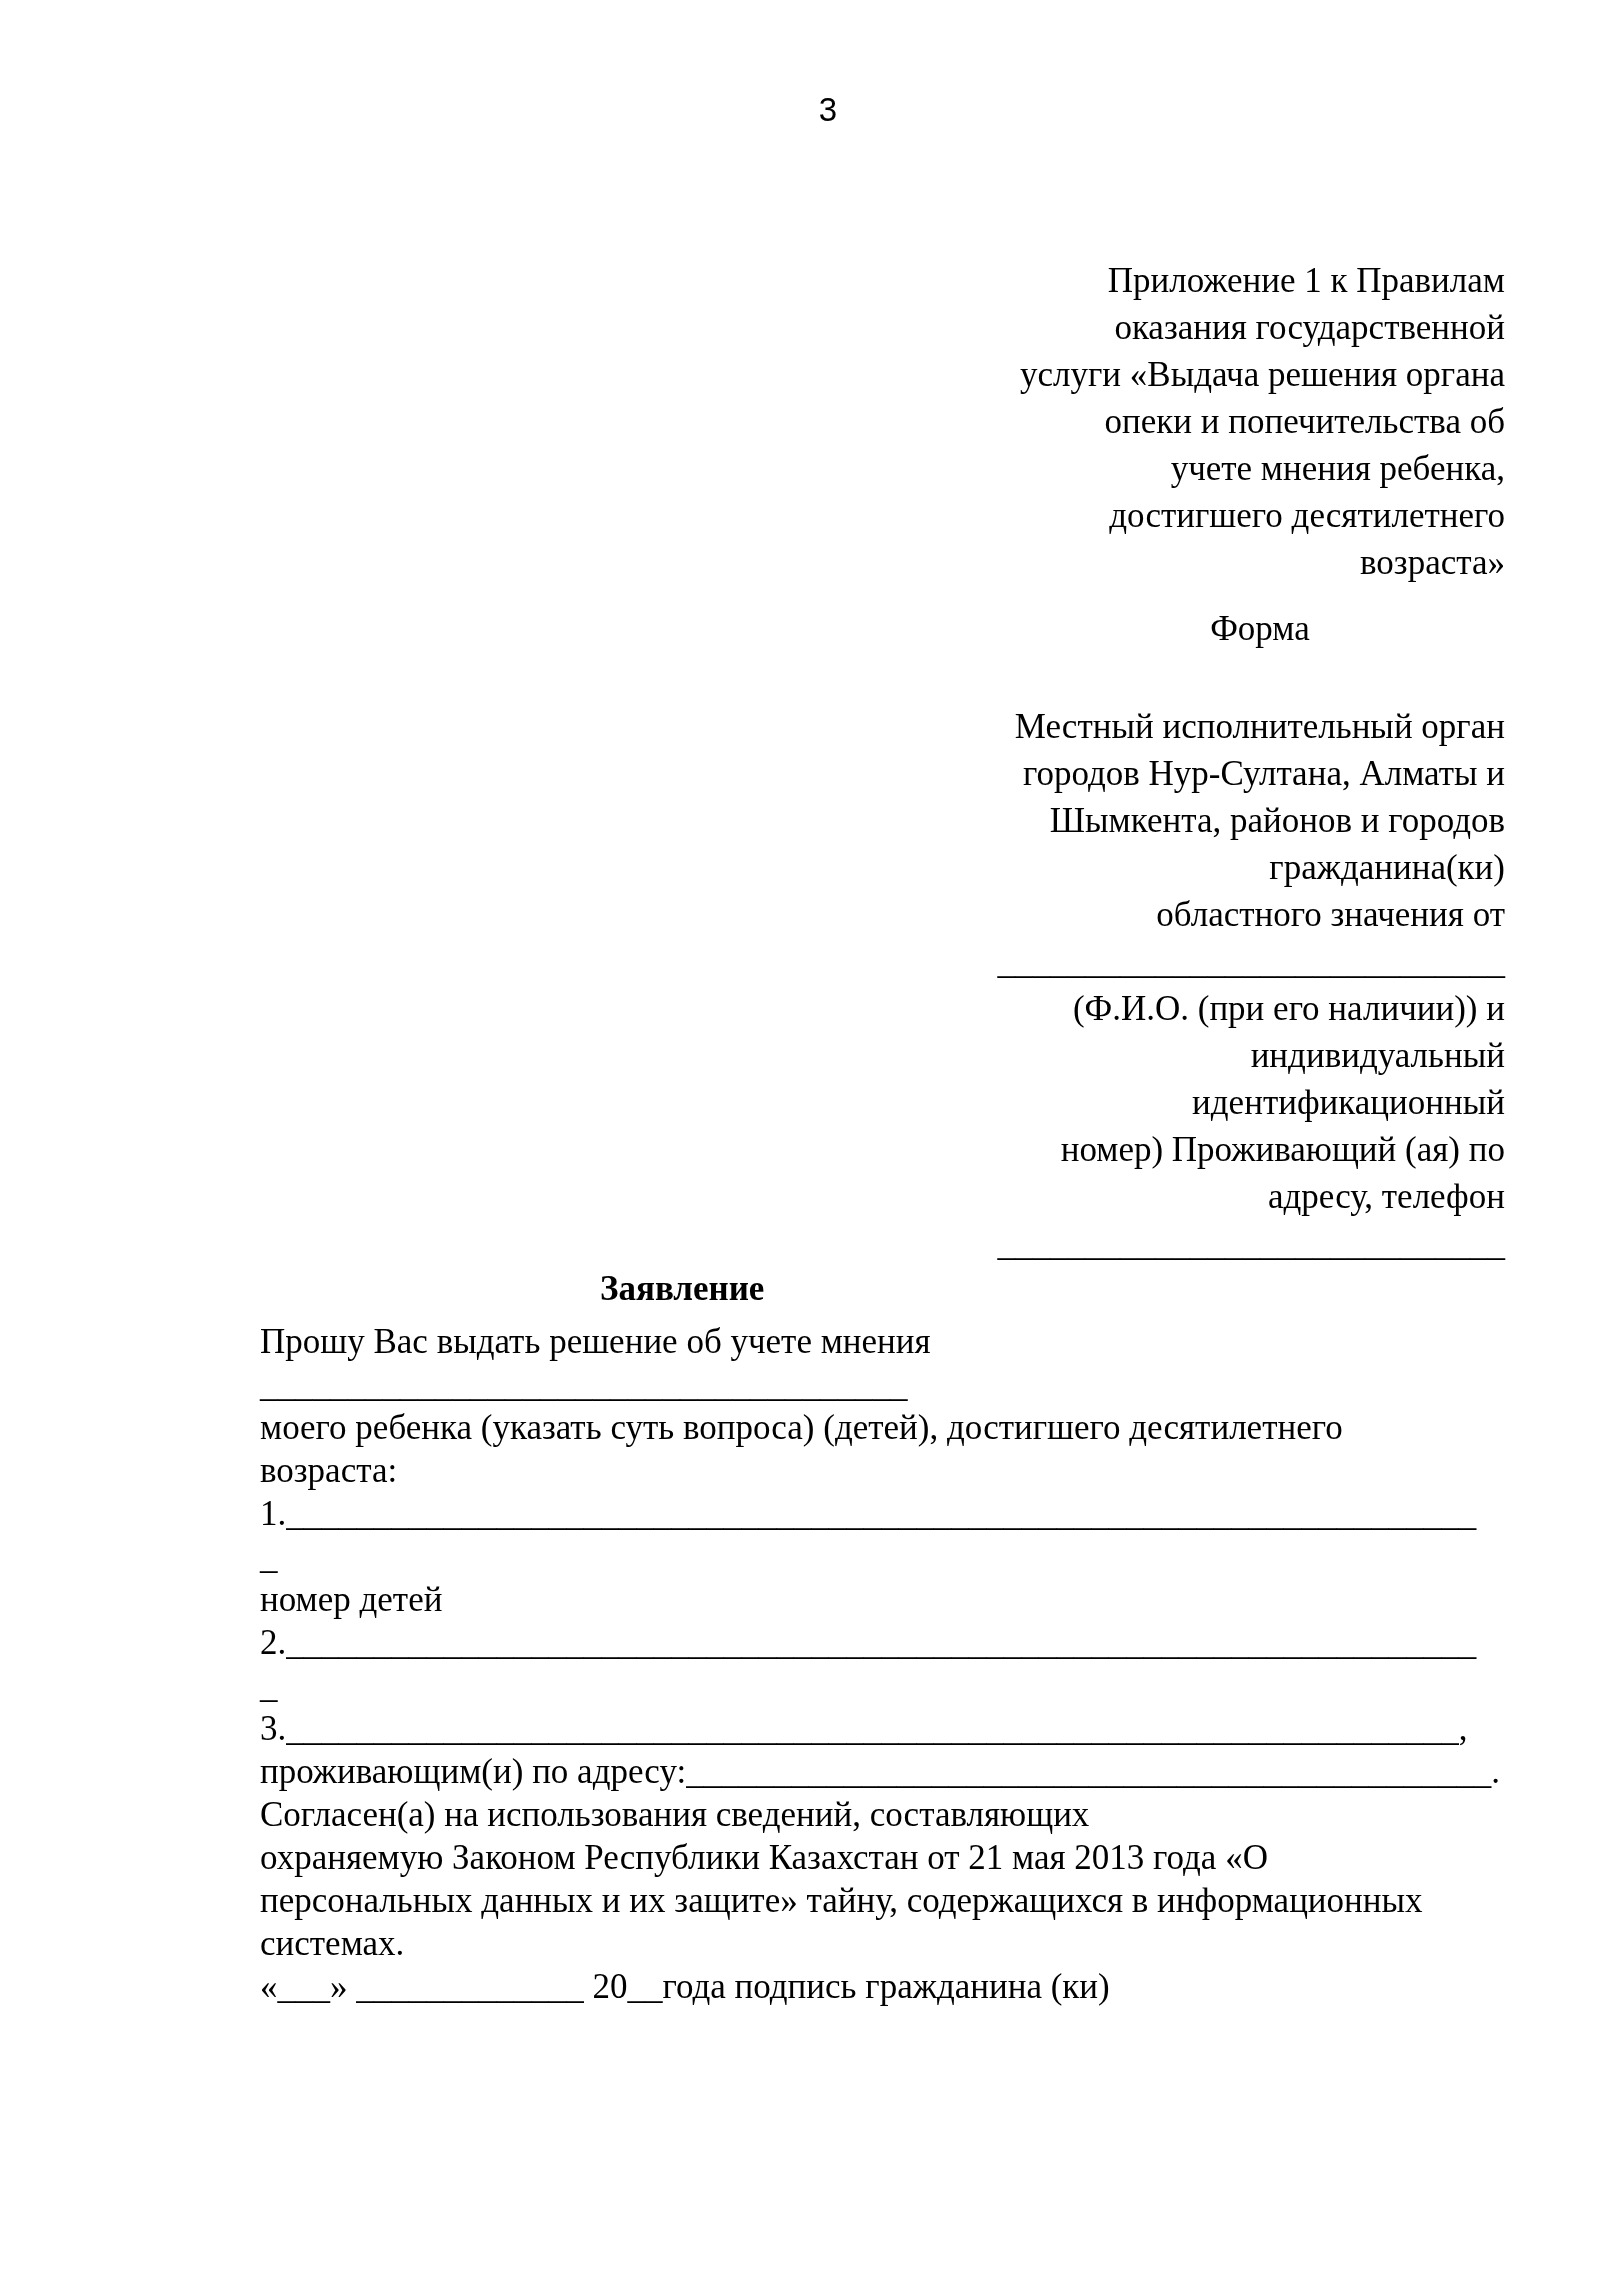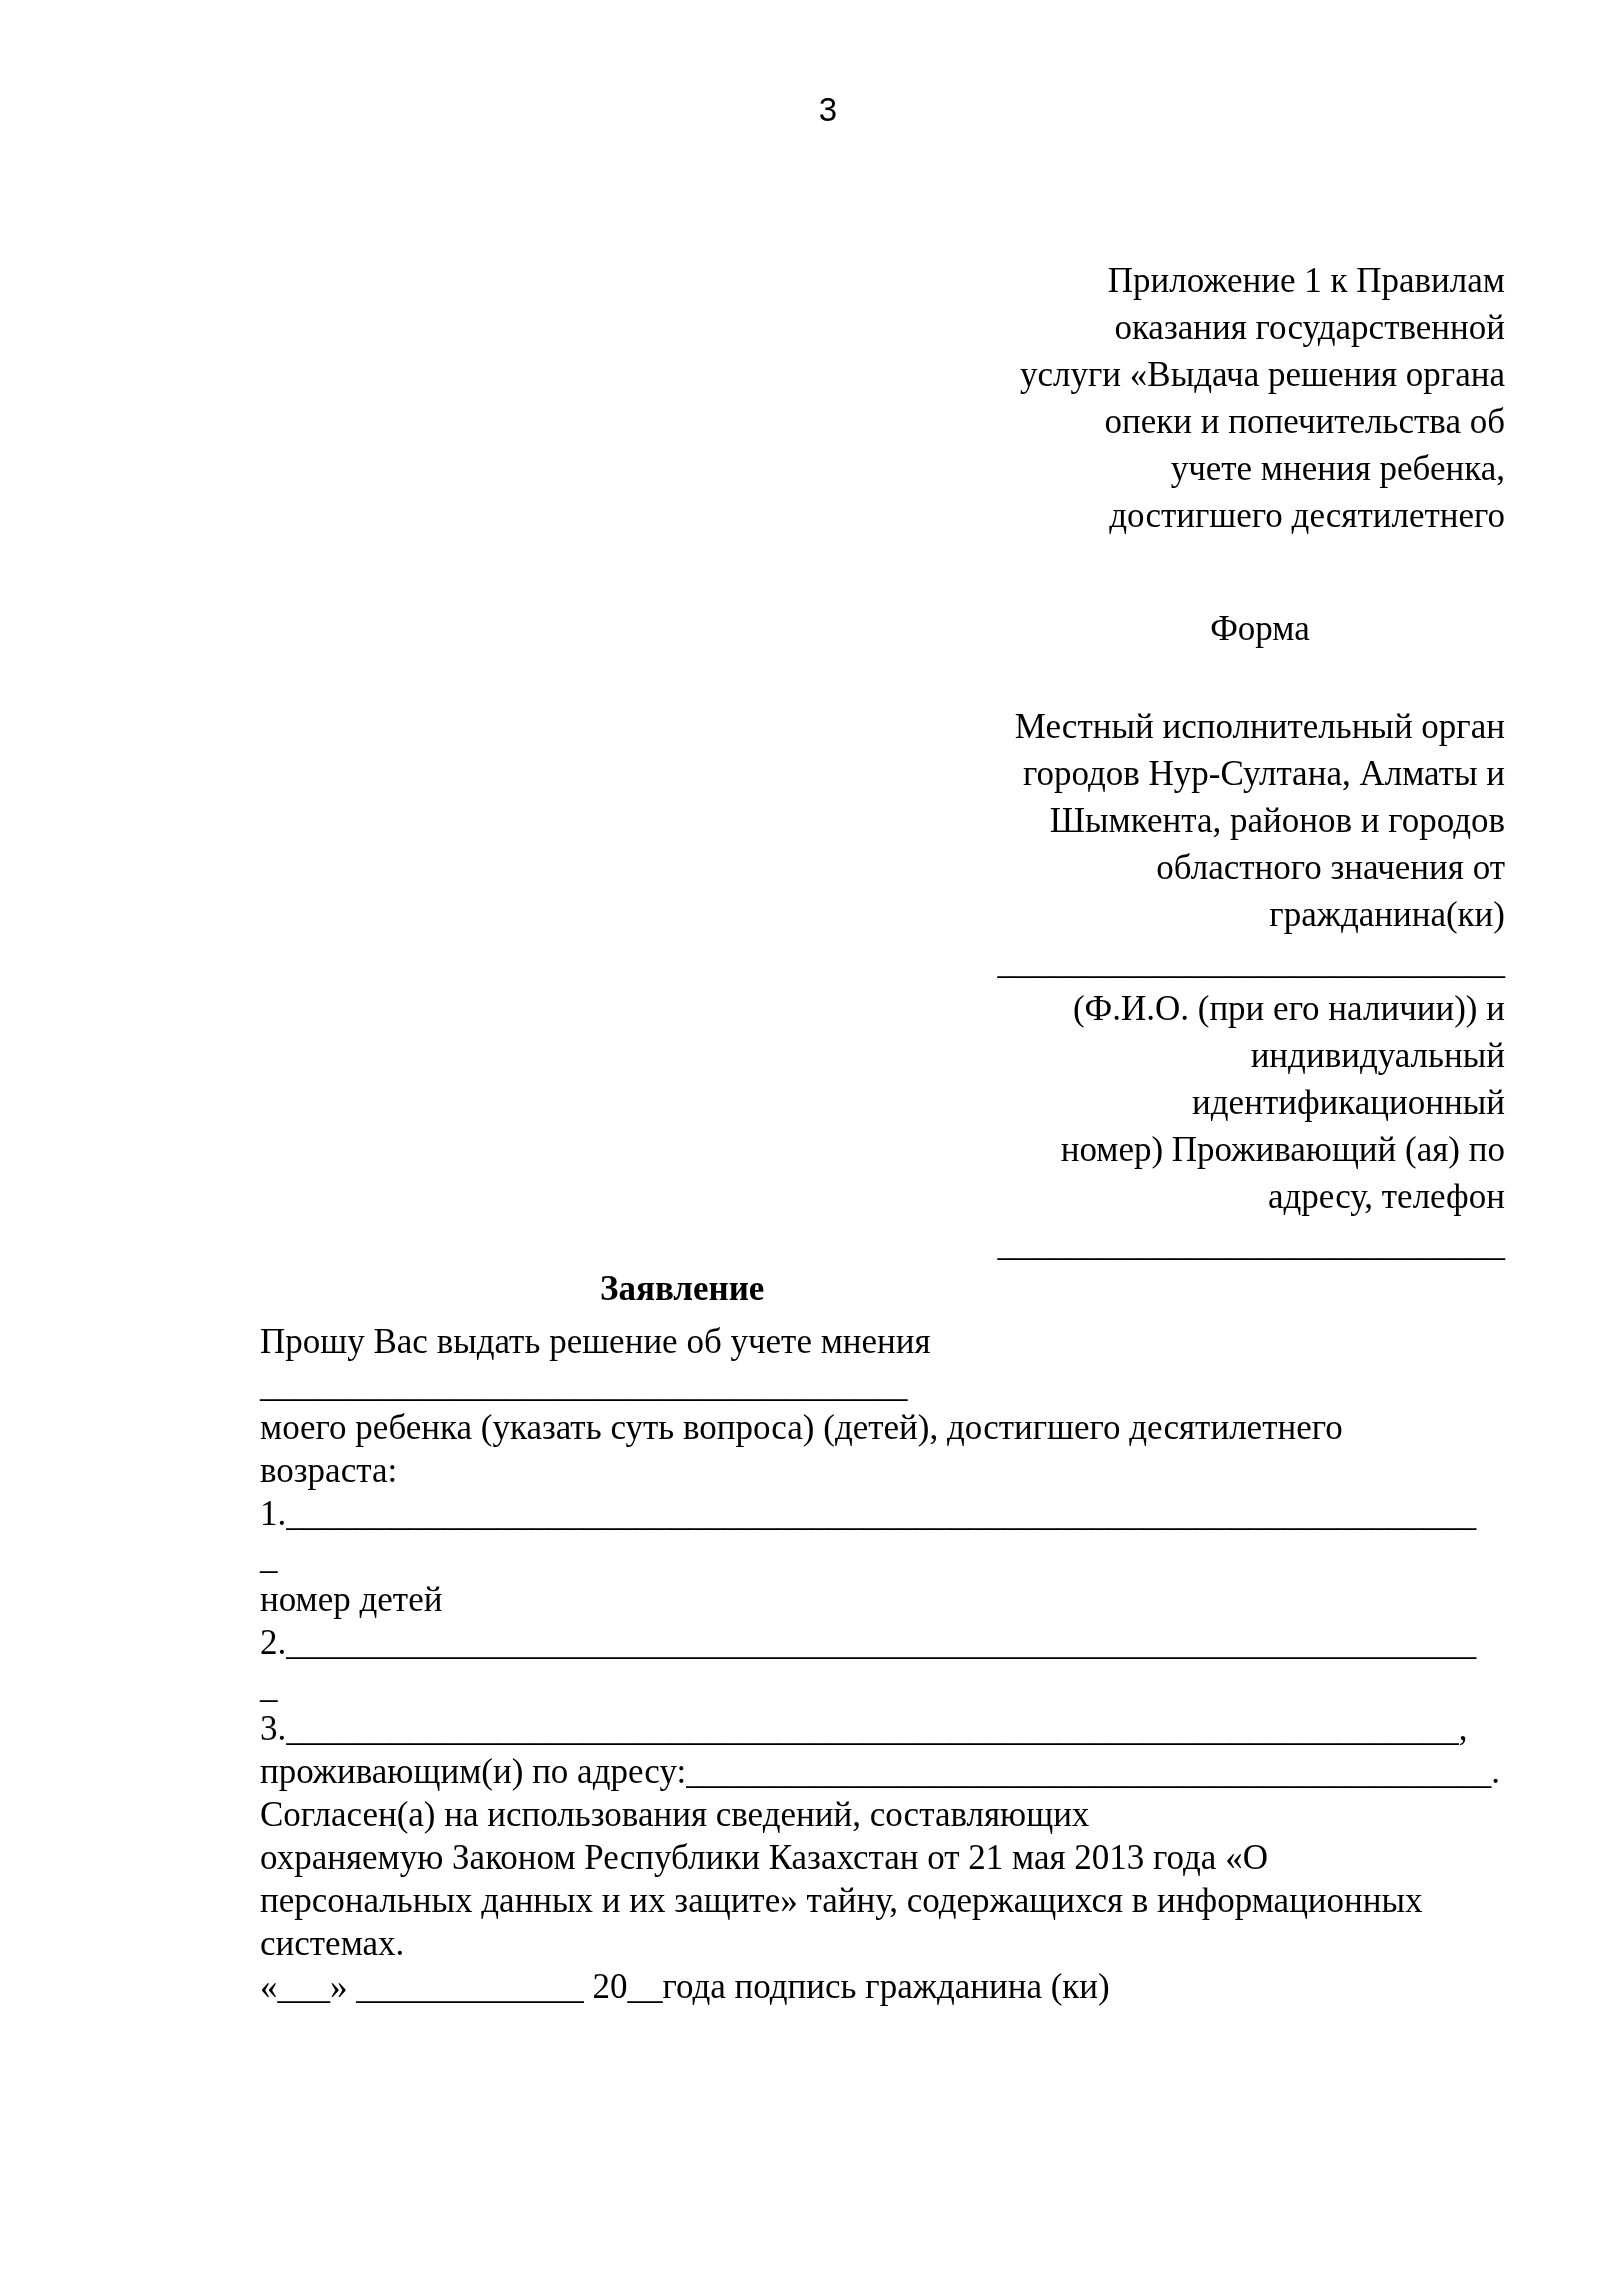--- a/index.html
+++ b/index.html
@@ -68,30 +68,31 @@
 
   <div class="page-number">3</div>
 
   <div class="right-col appendix">
     <div class="line">Приложение 1 к Правилам</div>
     <div class="line">оказания государственной</div>
     <div class="line">услуги «Выдача решения органа</div>
     <div class="line">опеки и попечительства об</div>
     <div class="line">учете мнения ребенка,</div>
     <div class="line">достигшего десятилетнего</div>
+    <div class="line">возраста»</div>
   </div>
 
   <div class="forma">Форма</div>
 
   <div class="right-col recipient">
     <div class="line">Местный исполнительный орган</div>
     <div class="line">городов Нур-Султана, Алматы и</div>
     <div class="line">Шымкента, районов и городов</div>
+    <div class="line">гражданина(ки)</div>
     <div class="line">областного значения от</div>
-    <div class="line">гражданина(ки)</div>
   </div>
 
   <div class="right-col sep-1">_____________________________</div>
 
   <div class="right-col fio-hint">
     <div class="line">(Ф.И.О. (при его наличии)) и</div>
     <div class="line">индивидуальный</div>
     <div class="line">идентификационный</div>
     <div class="line">номер) Проживающий (ая) по</div>
     <div class="line">адресу, телефон</div>

